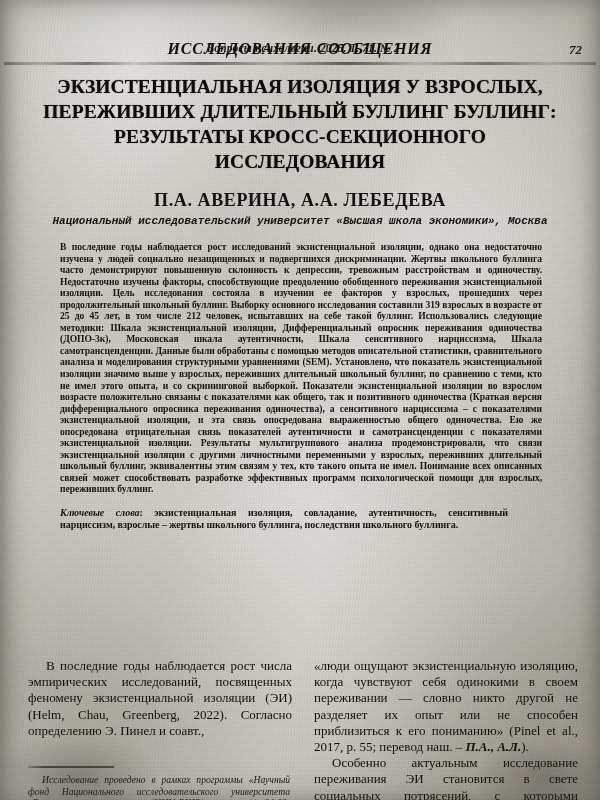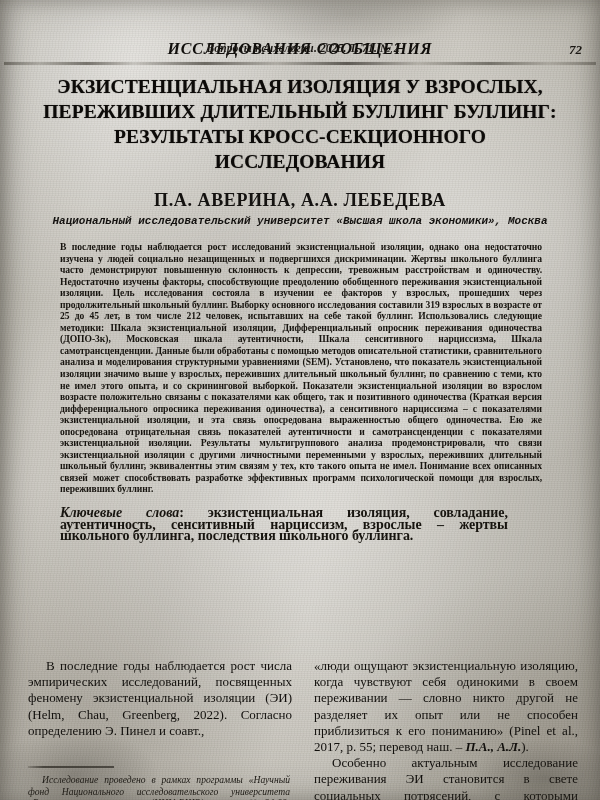--- a/index.html
+++ b/index.html
@@ -143,21 +143,21 @@
     margin: 14px 58px 12px 60px;
     font-weight: bold;
     font-size: 9.6px;
     line-height: 11.55px;
     text-align: justify;
     color: #17140f;
     letter-spacing: -0.05px;
   }
   .keywords {
     margin: 12px 92px 0 60px;
-    font-size: 14px;
+    font-size: 10px;
     line-height: 11.6px;
     font-weight: bold;
     text-align: justify;
     color: #17140f;
     letter-spacing: -0.05px;
   }
   .keywords .kw-label {
     font-style: italic;
     font-weight: bold;
   }

